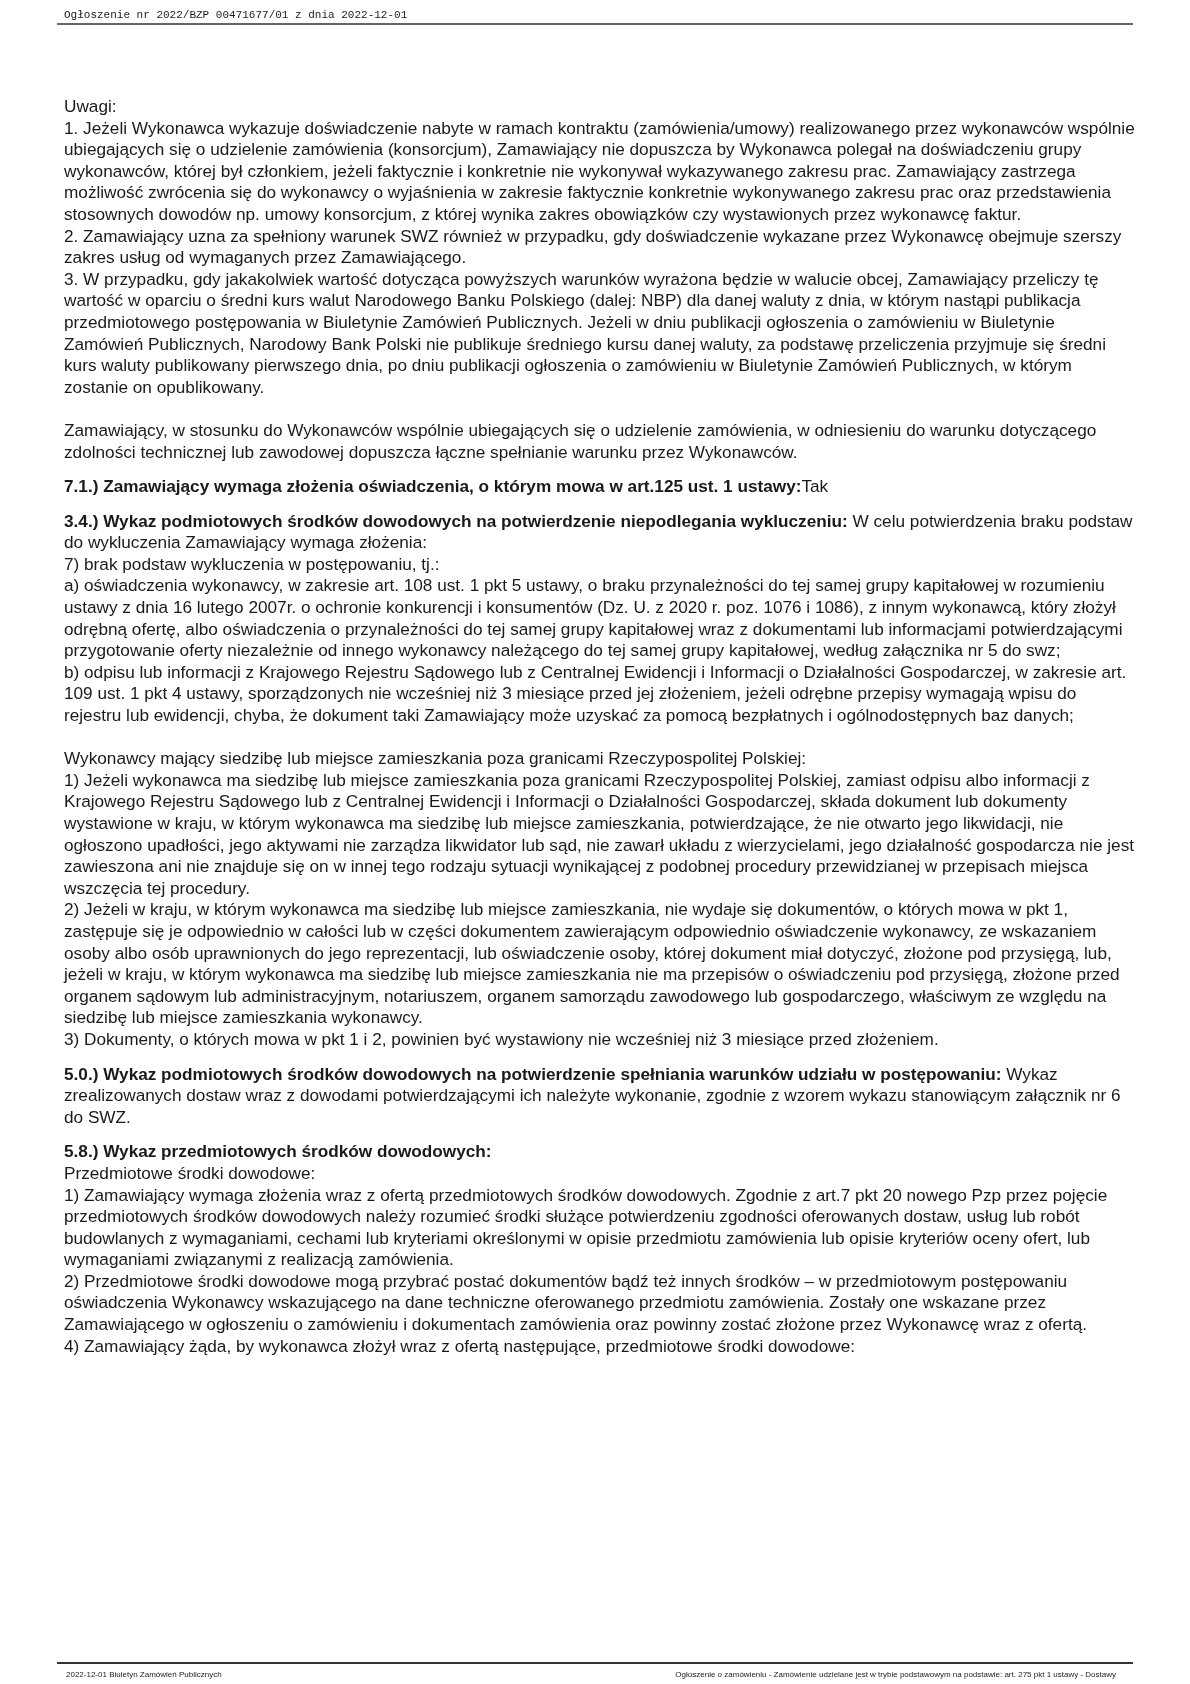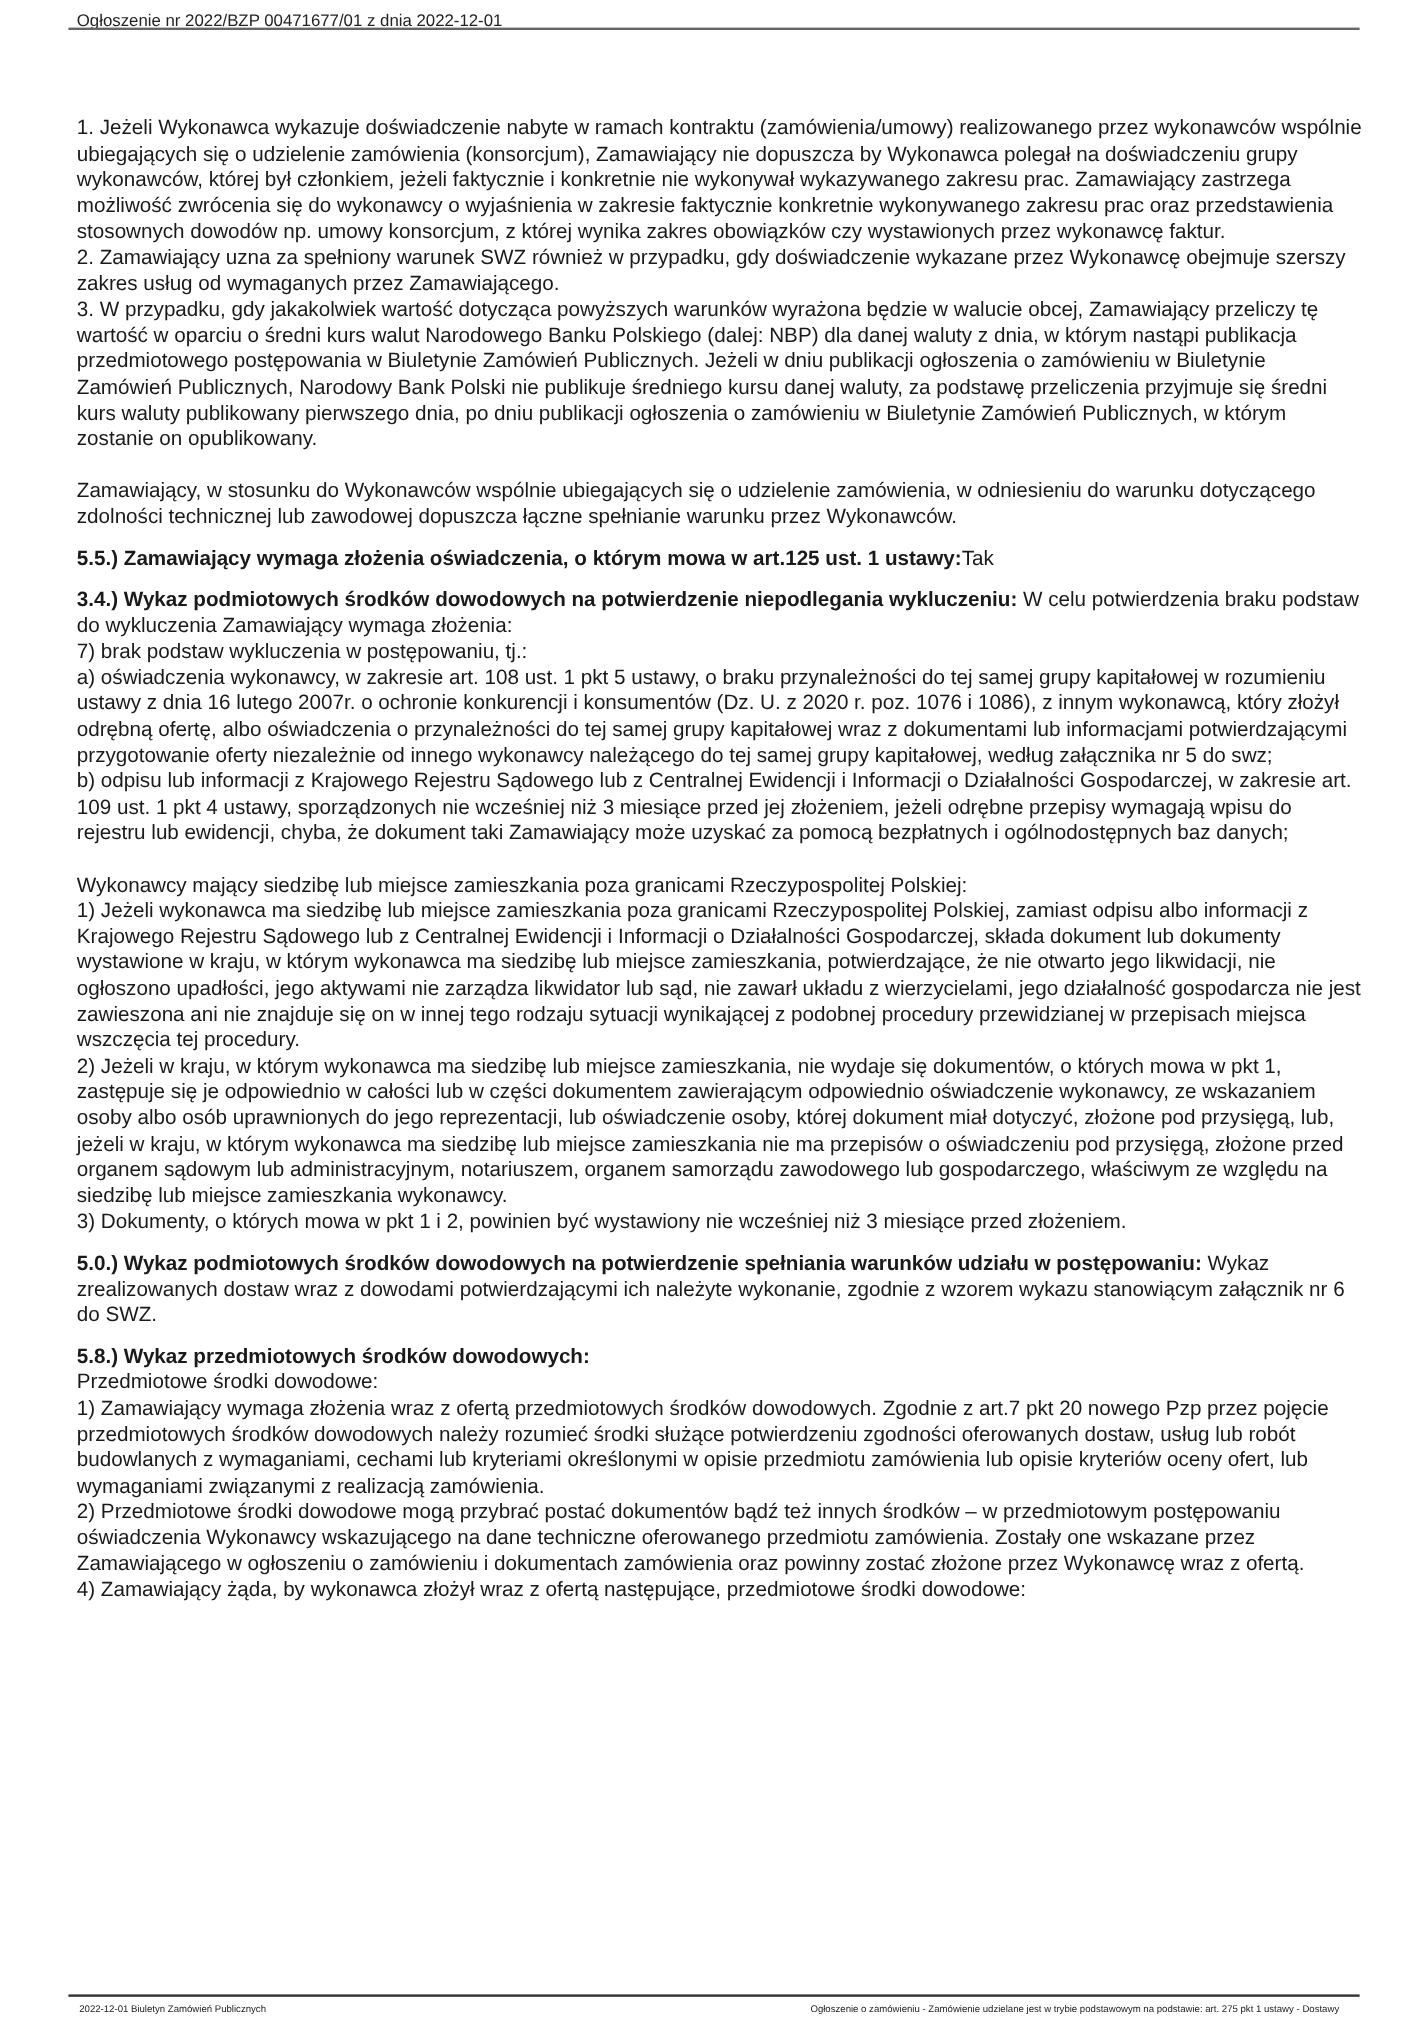--- a/index.html
+++ b/index.html
@@ -1,47 +1,48 @@
 <!DOCTYPE html>
 <html><head>
 <meta charset="utf-8">
 <style>
   html, body { margin: 0; padding: 0; background: #ffffff; }
   body { width: 1190px; height: 1684px; position: relative; overflow: hidden;
          font-family: "Liberation Sans", sans-serif; color: #1a1a1a; }
-  .hdr { position: absolute; left: 64px; top: 9px; font-size: 14px; color: #222; }
+  .hdr { position: absolute; left: 64px; top: 9px; font-size: 11px; color: #222; font-family: Liberation Mono, monospace; }
   .hdr-rule { position: absolute; left: 57px; top: 23px; width: 1076px; height: 2px; background: #666; }
   .ftr-rule { position: absolute; left: 57px; top: 1662px; width: 1076px; height: 2px; background: #333; }
   .ftr-left { position: absolute; left: 66px; top: 1670px; font-size: 8px; color: #222; }
   .ftr-right { position: absolute; right: 74px; top: 1670px; font-size: 8px; color: #222; }
   .content { position: absolute; left: 64px; top: 96px; width: 1072px;
              font-size: 17.2px; line-height: 21.6px; }
   .content p { margin: 0; }
   .gap { height: 21.6px; }
   .gap-s { height: 13px; }
   b { font-weight: bold; }
 </style>
 </head>
 <body>
 
 <div class="hdr">Ogłoszenie nr 2022/BZP 00471677/01 z dnia 2022-12-01</div>
 <div class="hdr-rule"></div>
 
 <div class="content">
   <section>
+    <p>Uwagi:</p>
     <p>1. Jeżeli Wykonawca wykazuje doświadczenie nabyte w ramach kontraktu (zamówienia/umowy) realizowanego przez wykonawców wspólnie ubiegających się o udzielenie zamówienia (konsorcjum), Zamawiający nie dopuszcza by Wykonawca polegał na doświadczeniu grupy wykonawców, której był członkiem, jeżeli faktycznie i konkretnie nie wykonywał wykazywanego zakresu prac. Zamawiający zastrzega możliwość zwrócenia się do wykonawcy o wyjaśnienia w zakresie faktycznie konkretnie wykonywanego zakresu prac oraz przedstawienia stosownych dowodów np. umowy konsorcjum, z której wynika zakres obowiązków czy wystawionych przez wykonawcę faktur.</p>
     <p>2. Zamawiający uzna za spełniony warunek SWZ również w przypadku, gdy doświadczenie wykazane przez Wykonawcę obejmuje szerszy zakres usług od wymaganych przez Zamawiającego.</p>
     <p>3. W przypadku, gdy jakakolwiek wartość dotycząca powyższych warunków wyrażona będzie w walucie obcej, Zamawiający przeliczy tę wartość w oparciu o średni kurs walut Narodowego Banku Polskiego (dalej: NBP) dla danej waluty z dnia, w którym nastąpi publikacja przedmiotowego postępowania w Biuletynie Zamówień Publicznych. Jeżeli w dniu publikacji ogłoszenia o zamówieniu w Biuletynie Zamówień Publicznych, Narodowy Bank Polski nie publikuje średniego kursu danej waluty, za podstawę przeliczenia przyjmuje się średni kurs waluty publikowany pierwszego dnia, po dniu publikacji ogłoszenia o zamówieniu w Biuletynie Zamówień Publicznych, w którym zostanie on opublikowany.</p>
     <div class="gap"></div>
     <p>Zamawiający, w stosunku do Wykonawców wspólnie ubiegających się o udzielenie zamówienia, w odniesieniu do warunku dotyczącego zdolności technicznej lub zawodowej dopuszcza łączne spełnianie warunku przez Wykonawców.</p>
   </section>
 
   <div class="gap-s"></div>
   <section>
-    <p><b>5.5.) Zamawiający wymaga złożenia oświadczenia, o którym mowa w art.125 ust. 1 ustawy:</b><span>Tak</span></p>
+    <p><b>7.1.) Zamawiający wymaga złożenia oświadczenia, o którym mowa w art.125 ust. 1 ustawy:</b><span>Tak</span></p>
   </section>
 
   <div class="gap-s"></div>
   <section>
     <p><b>3.4.) Wykaz podmiotowych środków dowodowych na potwierdzenie niepodlegania wykluczeniu:</b><span> W celu potwierdzenia braku podstaw do wykluczenia Zamawiający wymaga złożenia:</span></p>
     <p>7) brak podstaw wykluczenia w postępowaniu, tj.:</p>
     <p>a) oświadczenia wykonawcy, w zakresie art. 108 ust. 1 pkt 5 ustawy, o braku przynależności do tej samej grupy kapitałowej w rozumieniu ustawy z dnia 16 lutego 2007r. o ochronie konkurencji i konsumentów (Dz. U. z 2020 r. poz. 1076 i 1086), z innym wykonawcą, który złożył odrębną ofertę, albo oświadczenia o przynależności do tej samej grupy kapitałowej wraz z dokumentami lub informacjami potwierdzającymi przygotowanie oferty niezależnie od innego wykonawcy należącego do tej samej grupy kapitałowej, według załącznika nr 5 do swz;</p>
     <p>b) odpisu lub informacji z Krajowego Rejestru Sądowego lub z Centralnej Ewidencji i Informacji o Działalności Gospodarczej, w zakresie art. 109 ust. 1 pkt 4 ustawy, sporządzonych nie wcześniej niż 3 miesiące przed jej złożeniem, jeżeli odrębne przepisy wymagają wpisu do rejestru lub ewidencji, chyba, że dokument taki Zamawiający może uzyskać za pomocą bezpłatnych i ogólnodostępnych baz danych;</p>
     <div class="gap"></div>
     <p>Wykonawcy mający siedzibę lub miejsce zamieszkania poza granicami Rzeczypospolitej Polskiej:</p>

